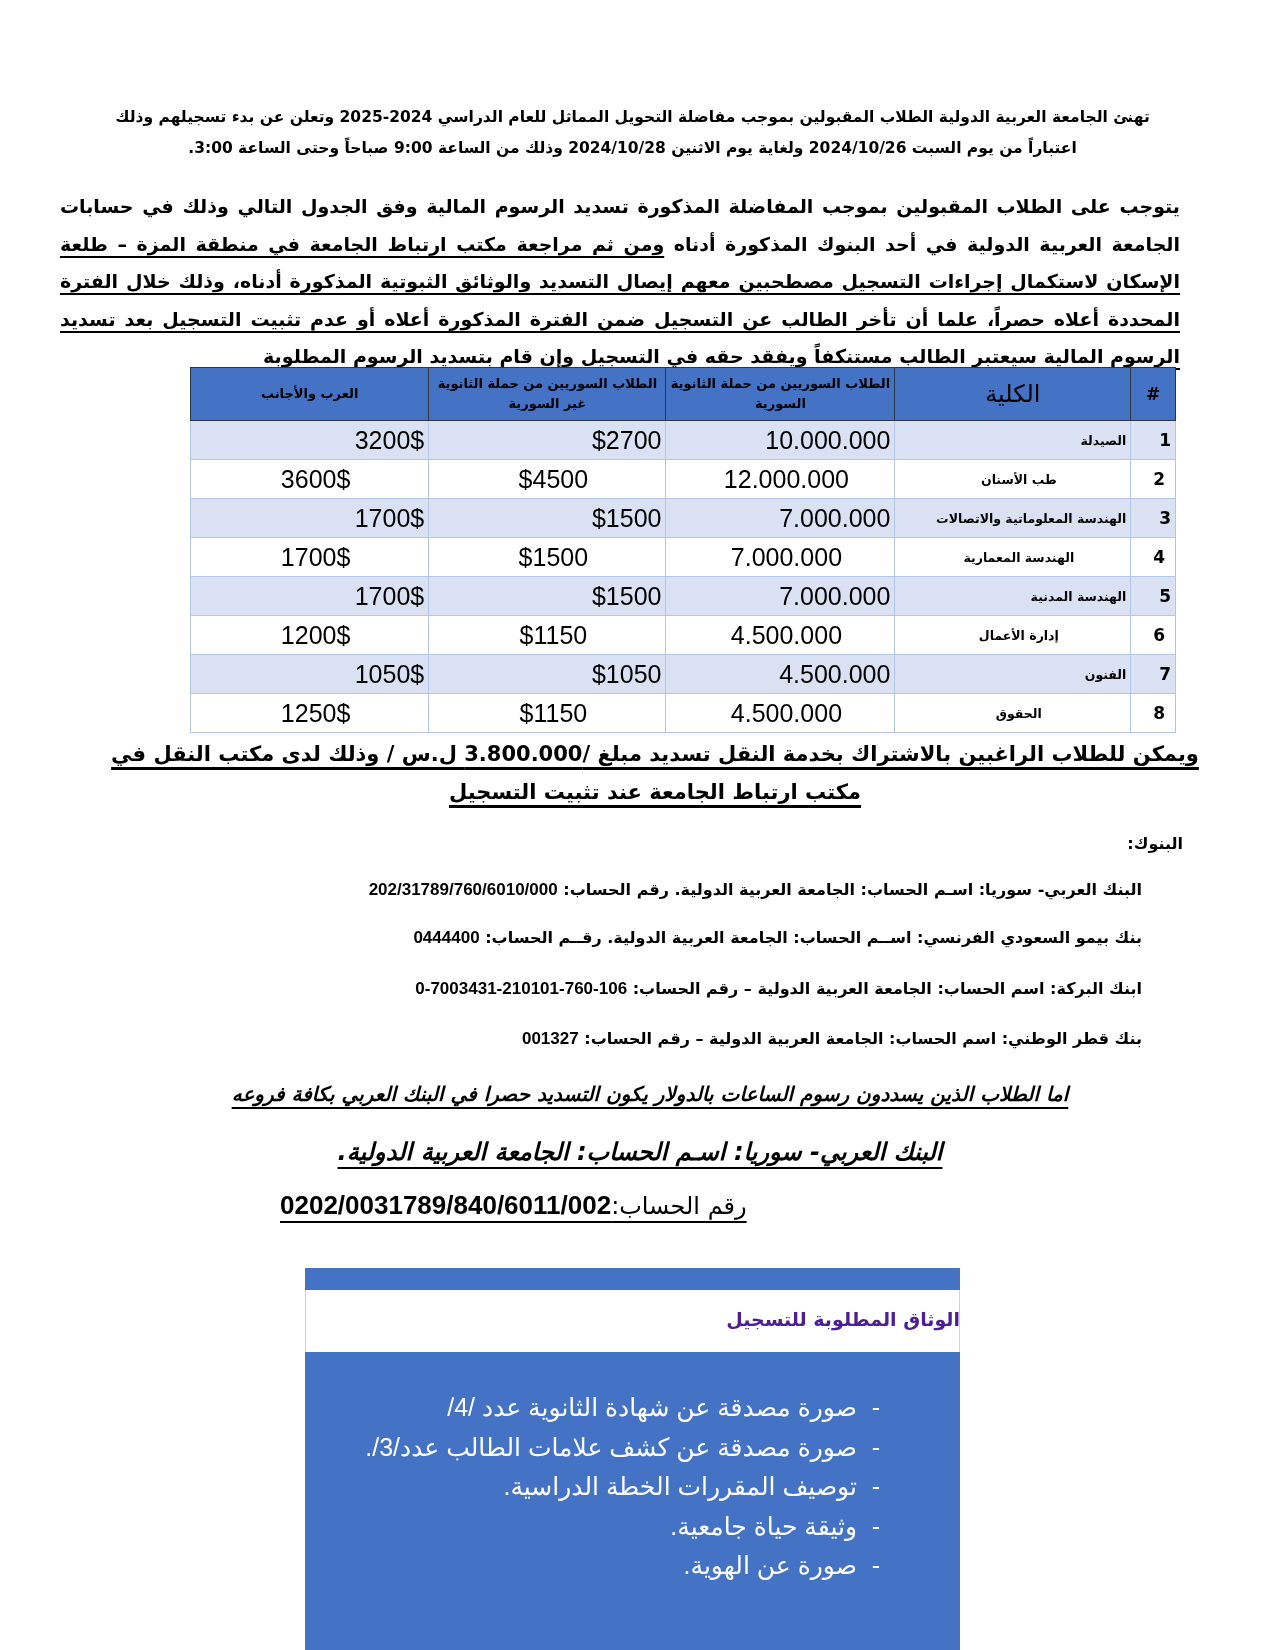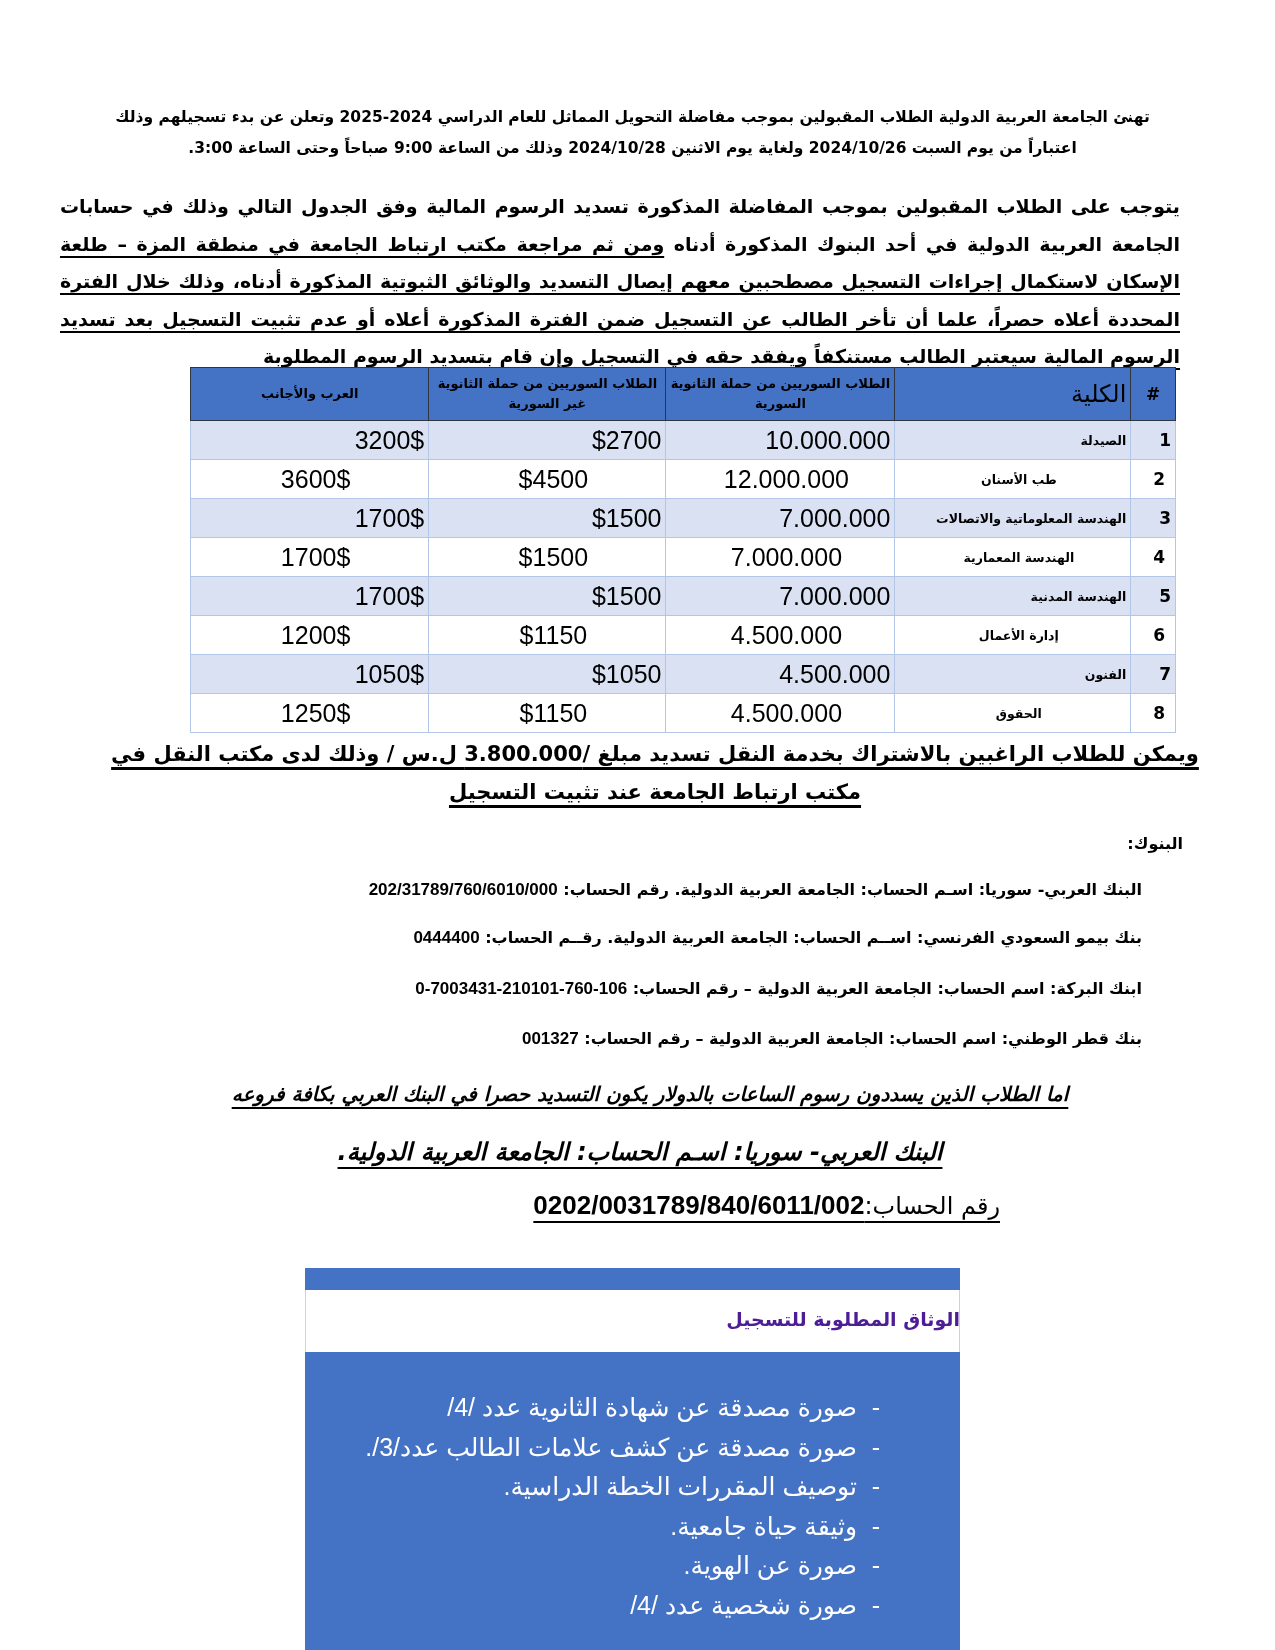--- a/index.html
+++ b/index.html
@@ -20,21 +20,21 @@
     }
     .para .ul { text-decoration: underline; text-decoration-thickness: 2px; text-underline-offset: 5px; }
     table.fees {
       position: absolute; left: 190px; top: 367px; width: 986px;
       border-collapse: collapse; direction: rtl;
     }
     table.fees th {
       background: #4472c4; color: #000; font-weight: bold;
       border: 1px solid #2f3640; height: 52px; padding: 0 4px; font-size: 13px; line-height: 20px;
     }
-    table.fees th.big { font-size: 24px; font-weight: normal; text-align: right; }
+    table.fees th.big { font-size: 24px; font-weight: normal; }
     table.fees th.hash { font-size: 17px; }
     table.fees td {
       border: 1px solid #b4c6e7; height: 38px; padding: 0 4px; text-align: center;
     }
     table.fees tr.odd td { background: #d9e1f2; text-align: right; }
     table.fees tr.even td { background: #ffffff; padding-left: 16px; }
     table.fees td.num { font-weight: bold; font-size: 17px; }
     table.fees td.fac { font-weight: bold; font-size: 12.5px; }
     table.fees td.val { font-family: "Liberation Sans", sans-serif; font-size: 25px; }
     .transport {
@@ -51,21 +51,21 @@
       left: 180px; width: 940px; top: 1082px; text-align: center;
       font-size: 20px; font-weight: bold; font-style: italic;
       text-decoration: underline; text-decoration-thickness: 2px; text-underline-offset: 6px;
     }
     .arab-bank {
       left: 280px; width: 720px; top: 1138px; text-align: center;
       font-size: 24px; font-weight: bold; font-style: italic;
       text-decoration: underline; text-decoration-thickness: 2px; text-underline-offset: 7px;
     }
     .arab-acct {
-      left: 280px; width: 720px; top: 1190px; text-align: right;
+      left: 280px; width: 720px; top: 1190px; text-align: left;
       font-size: 24px;
       text-decoration: underline; text-decoration-thickness: 2px; text-underline-offset: 7px;
     }
     .arab-acct .acct { font-family: "Liberation Sans", sans-serif; font-weight: bold; font-size: 26px; }
     .docs-top { left: 305px; width: 655px; top: 1268px; height: 22px; background: #4472c4; }
     .docs-title-area {
       left: 305px; width: 655px; top: 1290px; height: 62px; background: #fff;
       border-left: 1px solid #c7d3ea; border-right: 1px solid #c7d3ea; box-sizing: border-box;
     }
     .docs-title {
@@ -180,14 +180,13 @@
 <div class="abs docs-top"></div>
 <div class="abs docs-title-area"></div>
 <div class="abs docs-title">الوثاق المطلوبة للتسجيل</div>
 <div class="abs docs-body"></div>
 <ul class="docs-list" id="docs-list">
     <li><span class="dash">-</span><span>صورة مصدقة عن شهادة الثانوية عدد /4/</span></li>
     <li><span class="dash">-</span><span>صورة مصدقة عن كشف علامات الطالب عدد/3/.</span></li>
     <li><span class="dash">-</span><span>توصيف المقررات الخطة الدراسية.</span></li>
     <li><span class="dash">-</span><span>وثيقة حياة جامعية.</span></li>
     <li><span class="dash">-</span><span>صورة عن الهوية.</span></li>
-    <li><span class="dash">-</span><span>صورة شخصية عدد /4/</span></li>
   </ul>
 
 </body></html>

